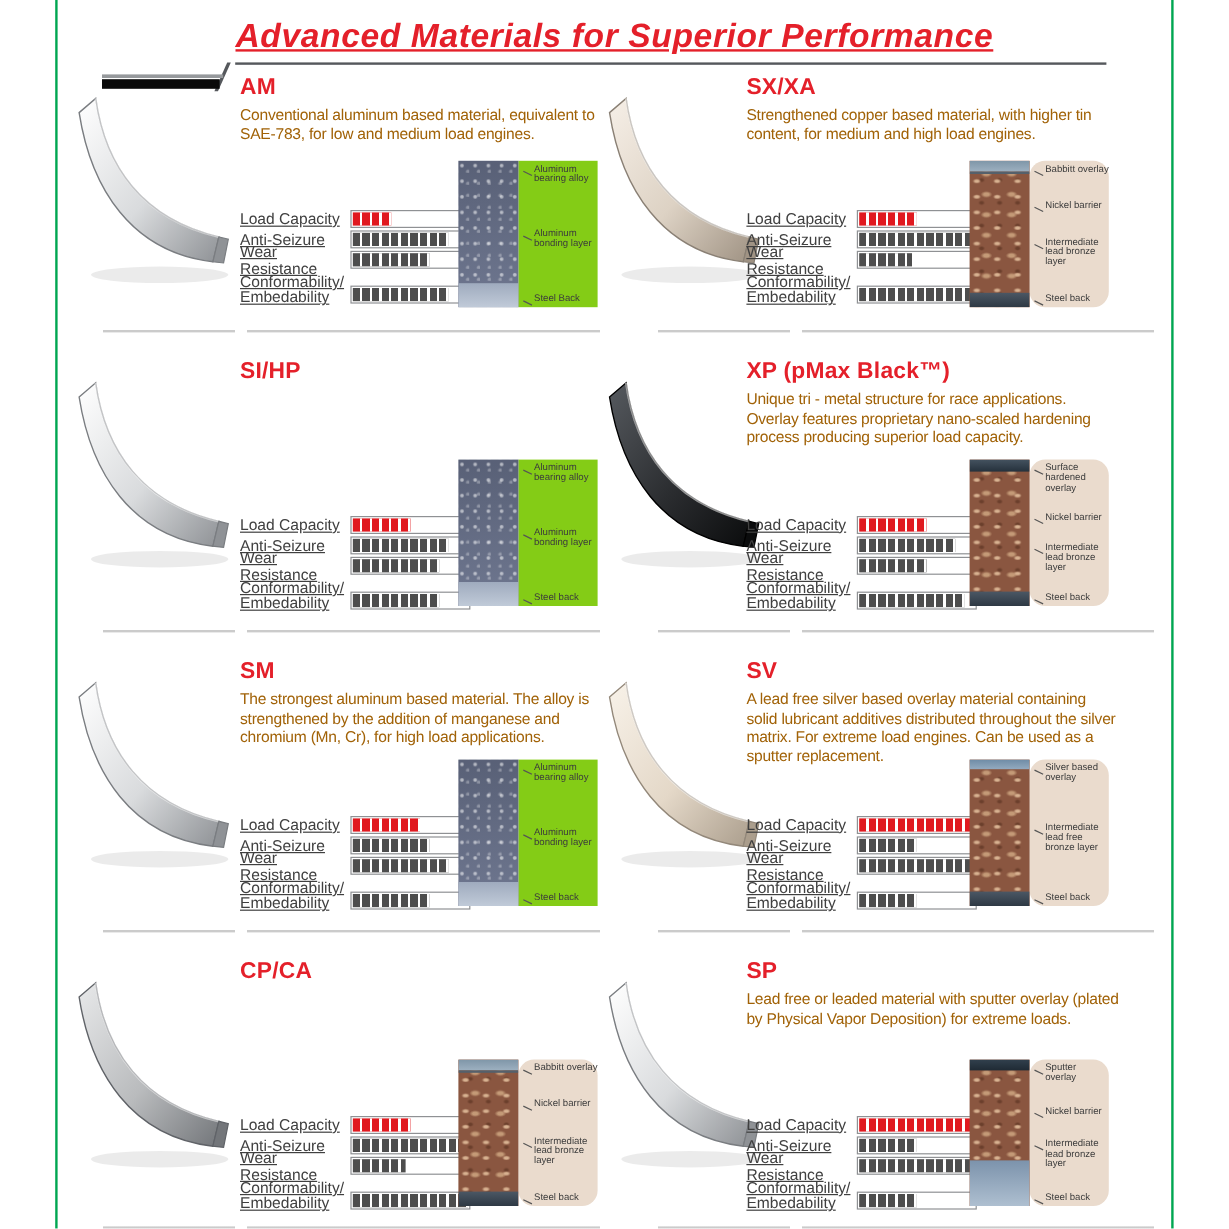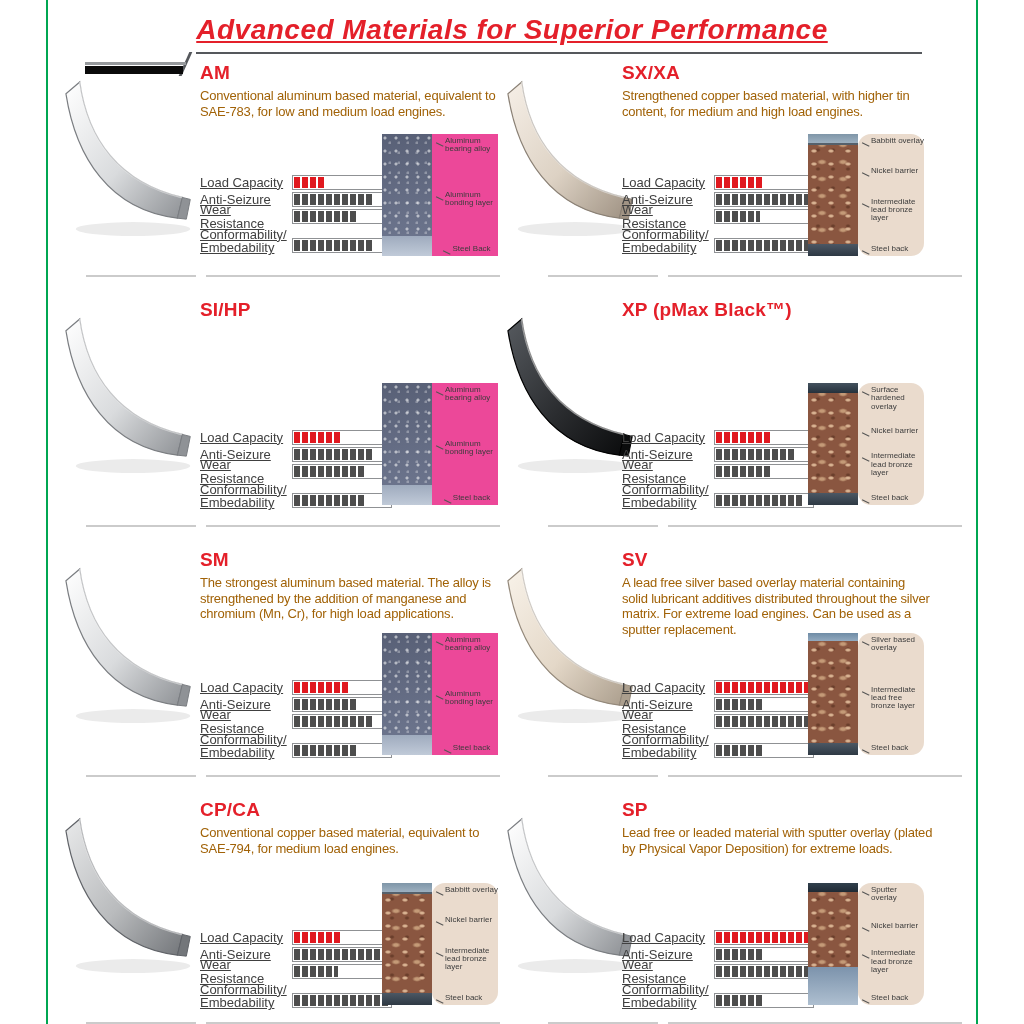--- a/index.html
+++ b/index.html
@@ -70,21 +70,21 @@
   .top-babbitt::before{height:9px;background:linear-gradient(#7f96a8,#9db0c0);
       border-bottom:2px solid #55606b;}
   .top-dark::before{height:10px;background:linear-gradient(#44525f,#25313c);}
   .top-silver::before{height:8px;background:linear-gradient(#6f8ca6,#93aabf);}
   .top-sputter::before{height:9px;background:linear-gradient(#31404d,#1f2a34);}
   .bot-light::after{height:20px;background:linear-gradient(#9fabbe,#c0cad8);}
   .bot-dark::after{height:12px;background:linear-gradient(#4b5764,#2e3944);}
   .bot-steel::after{height:38px;background:linear-gradient(#7c93ac,#aebfd0);}
   .labels{flex:1;display:flex;flex-direction:column;justify-content:space-between;
       padding:3px 0 3px 3px;font-size:8px;line-height:1.05;color:#3c3c3c;}
-  .lb-alu{background:#ec4899;align-items:center;}
+  .lb-alu{background:#84cc16;}
   .lb-cu{background:#eadbcd;border-radius:13px;}
   .lyr{display:flex;align-items:flex-start;}
   .tick{flex:none;display:inline-block;width:8px;height:7px;border-bottom:1px solid #555;
       transform:rotate(26deg) translateY(-2px);transform-origin:left bottom;margin-right:2px;}
   .ltxt{display:block;max-width:58px;}
 </style>
 </head>
 <body>
 
 <div class="sheet">
@@ -317,20 +317,21 @@
                 <stop offset="0.55" stop-color="#2b2d30"></stop>
       <stop offset="1" stop-color="#0b0c0d"></stop>
               </linearGradient>
             </defs>
     <ellipse cx="72" cy="159" rx="58" ry="7" fill="#000" opacity="0.08"></ellipse>
     <path d="M18,10 C26,68 58,112 122,127 L117,148 C48,140 14,86 4,22 Z" fill="url(#bg3)" stroke="#000000" stroke-width="1.2"></path>
     <path d="M18,10 C26,68 58,112 122,127" fill="none" stroke="#ffffff" stroke-width="2" opacity="0.55"></path>
     <path d="M117,148 L122,127 L130,129 L126,149 Z" fill="#0b0c0d" stroke="#000000" stroke-width="1"></path>
   </svg></div>
     <h2 class="code">XP (pMax Black™)</h2>
+    <p class="desc">Unique tri - metal structure for race applications. Overlay features proprietary nano-scaled hardening process producing superior load capacity.</p>
     <div class="ratings">
           <div class="rrow">
             <div class="rlabel">
               <div>Load Capacity</div>
             </div>
             <div class="bar">
               <div class="fill red" style="width: 56px;"></div>
             </div>
           </div>
           <div class="rrow">
@@ -527,21 +528,20 @@
                 <stop offset="0.55" stop-color="#b9bbbd"></stop>
       <stop offset="1" stop-color="#73767a"></stop>
               </linearGradient>
             </defs>
     <ellipse cx="72" cy="159" rx="58" ry="7" fill="#000" opacity="0.08"></ellipse>
     <path d="M18,10 C26,68 58,112 122,127 L117,148 C48,140 14,86 4,22 Z" fill="url(#bg6)" stroke="#606368" stroke-width="1.2"></path>
     <path d="M18,10 C26,68 58,112 122,127" fill="none" stroke="#ffffff" stroke-width="2" opacity="0.55"></path>
     <path d="M117,148 L122,127 L130,129 L126,149 Z" fill="#73767a" stroke="#606368" stroke-width="1"></path>
   </svg></div>
     <h2 class="code">CP/CA</h2>
-    <p class="desc">Conventional copper based material, equivalent to SAE-794, for medium load engines.</p>
     <div class="ratings">
           <div class="rrow">
             <div class="rlabel">
               <div>Load Capacity</div>
             </div>
             <div class="bar">
               <div class="fill red" style="width: 48px;"></div>
             </div>
           </div>
           <div class="rrow">

